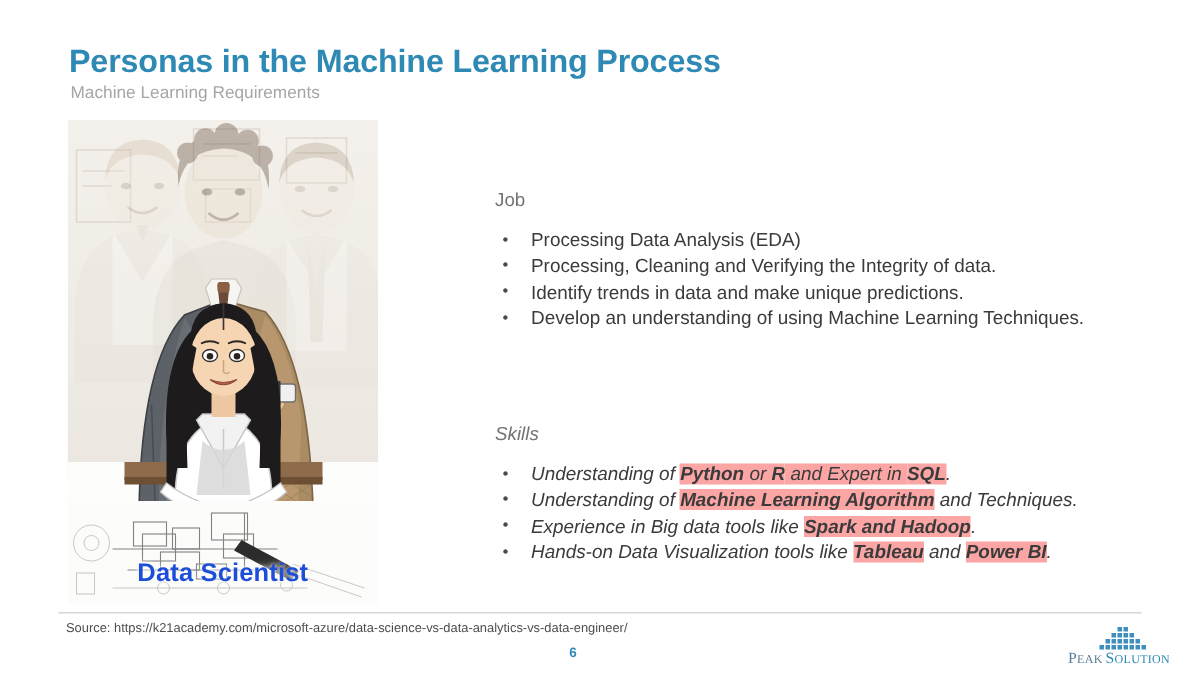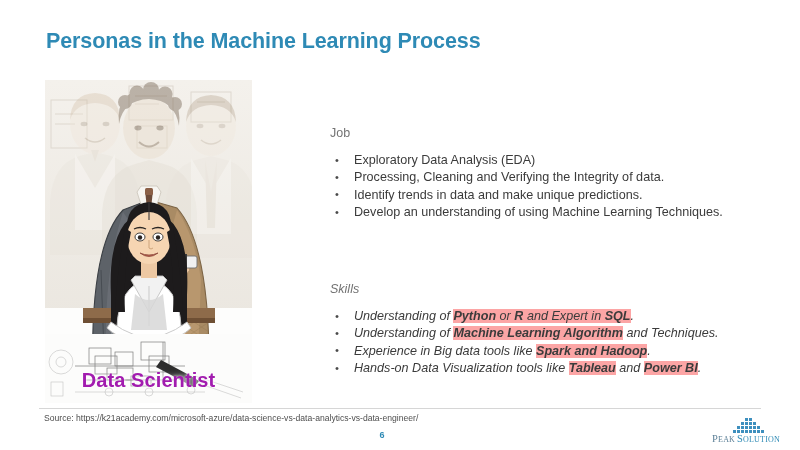--- a/index.html
+++ b/index.html
@@ -53,23 +53,23 @@
     position: absolute;
     inset: 0;
     display: block;
   }
   .persona-caption {
     position: absolute;
     left: 0;
     right: 0;
     bottom: 11px;
     text-align: center;
-    font-size: 20px;
+    font-size: 17px;
     font-weight: bold;
-    color: #a21caf;
+    color: #1d4ed8;
     text-shadow: 0 0 3px rgba(255,255,255,0.95), 0 0 6px rgba(255,255,255,0.8);
     letter-spacing: 0.1px;
   }
 
   
   .content-col {
     position: absolute;
     left: 330px;
     top: 126px;
     width: 460px;
@@ -148,20 +148,21 @@
     height: 27px;
   }
   .brand-logo svg { display: block; }
 </style>
 </head>
 <body>
 
 <div class="slide">
 
   <div class="slide-title">Personas in the Machine Learning Process</div>
+  <div class="slide-subtitle">Machine Learning Requirements</div>
 
   <div class="persona-figure">
     <svg class="persona-art" viewBox="0 0 207 323" preserveAspectRatio="none">
       <defs>
         <linearGradient id="bgTop" x1="0" y1="0" x2="0" y2="1">
           <stop offset="0" stop-color="#f4f1ec"></stop>
           <stop offset="1" stop-color="#ebe7e0"></stop>
         </linearGradient>
         <clipPath id="frameClip">
             <rect x="0" y="0" width="207" height="323"></rect>
@@ -326,21 +327,21 @@
           <path d="M146 296 L154 301 L149 307 L141 303 Z" fill="#101010"></path>
         </g>
       </g>
     </svg>
     <div class="persona-caption">Data Scientist</div>
   </div>
 
   <div class="content-col">
     <div class="section-heading">Job</div>
     <ul class="bullets">
-      <li>Exploratory Data Analysis (EDA)</li>
+      <li>Processing Data Analysis (EDA)</li>
       <li>Processing, Cleaning and Verifying the Integrity of data.</li>
       <li>Identify trends in data and make unique predictions.</li>
       <li>Develop an understanding of using Machine Learning Techniques.</li>
     </ul>
   </div>
 
   <div class="skills-block">
     <div class="section-heading">Skills</div>
     <ul class="bullets">
       <li>Understanding of <span class="hl"><b>Python</b></span><span class="hl"> or </span><span class="hl"><b>R</b></span><span class="hl"> and Expert in </span><span class="hl"><b>SQL</b></span>.</li>

